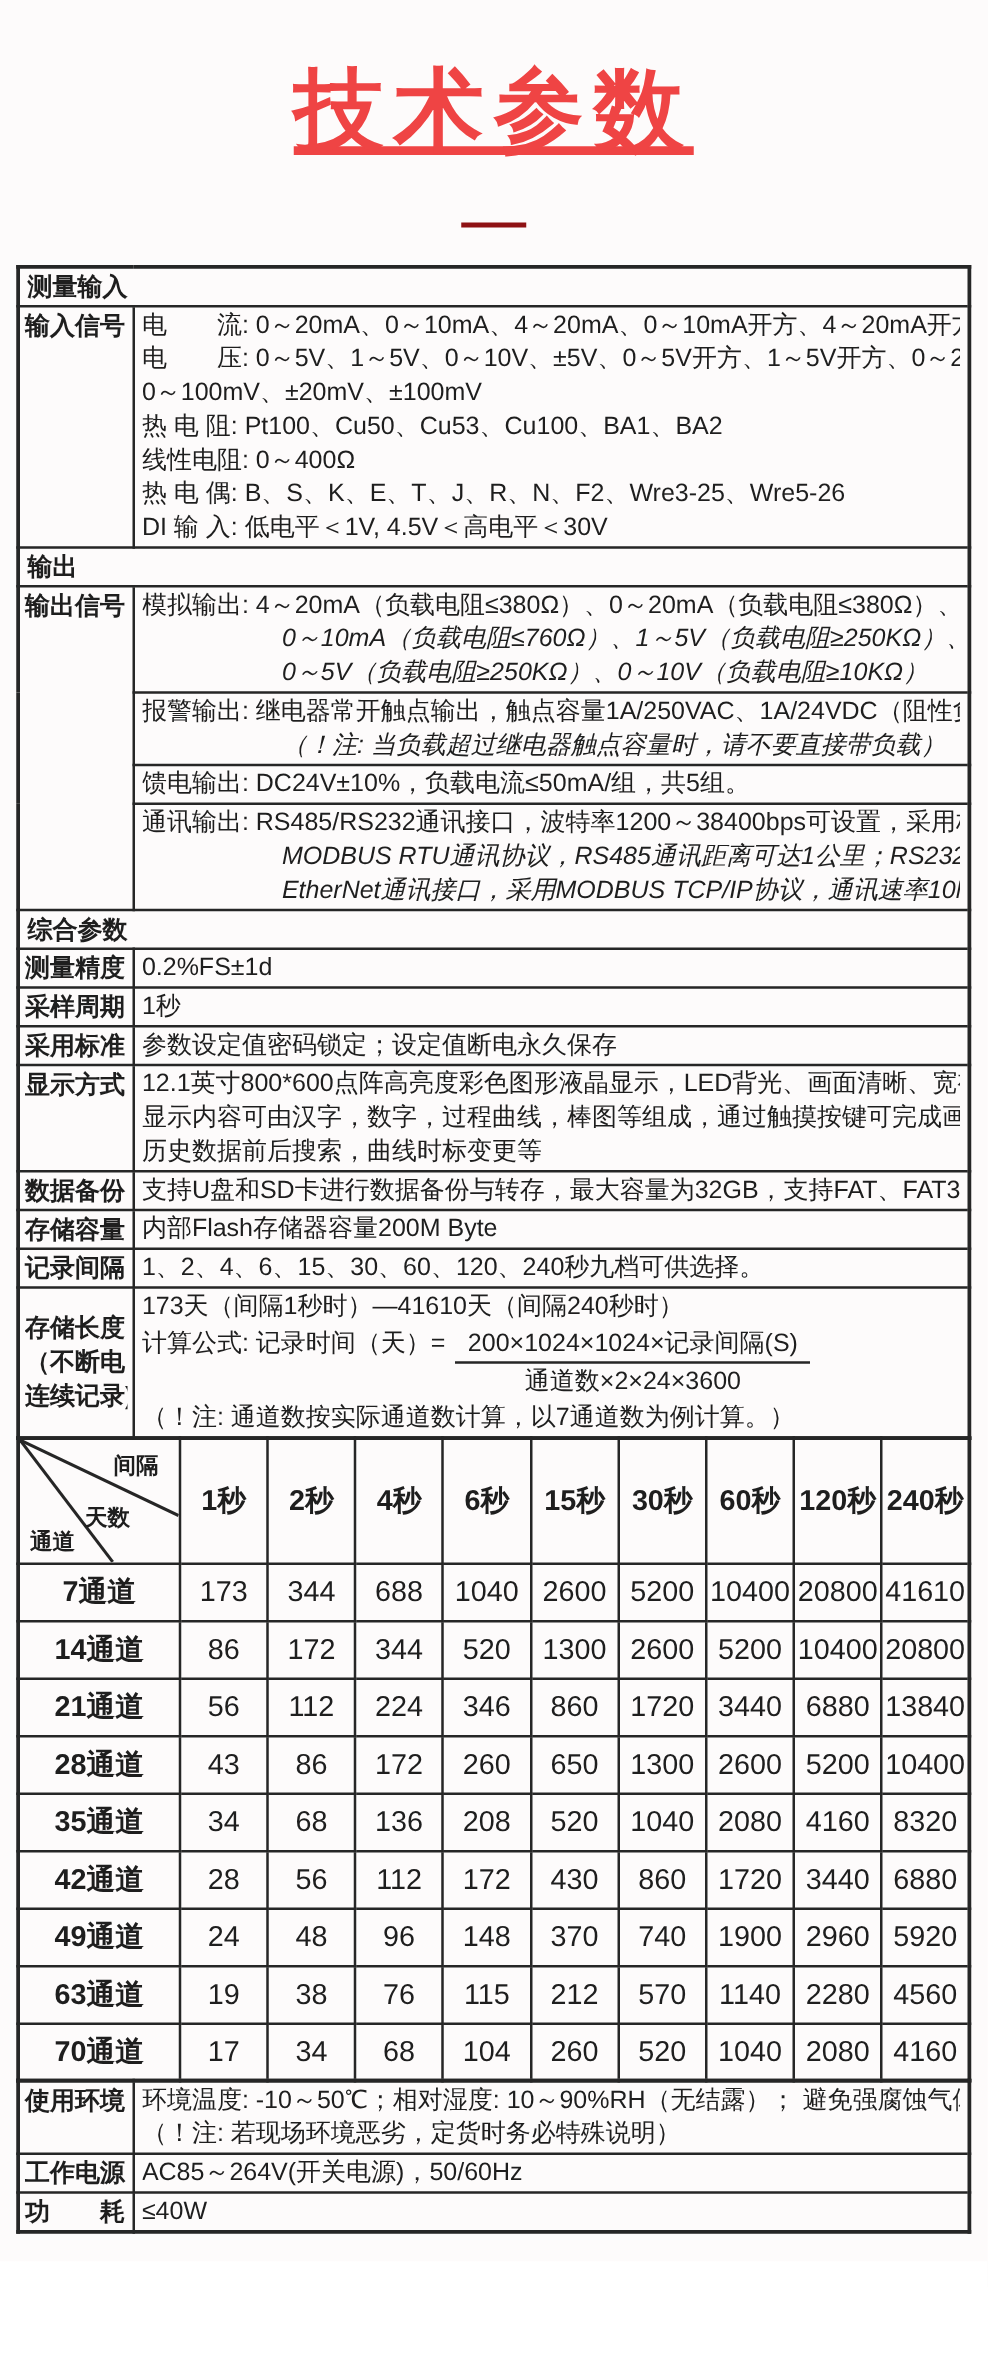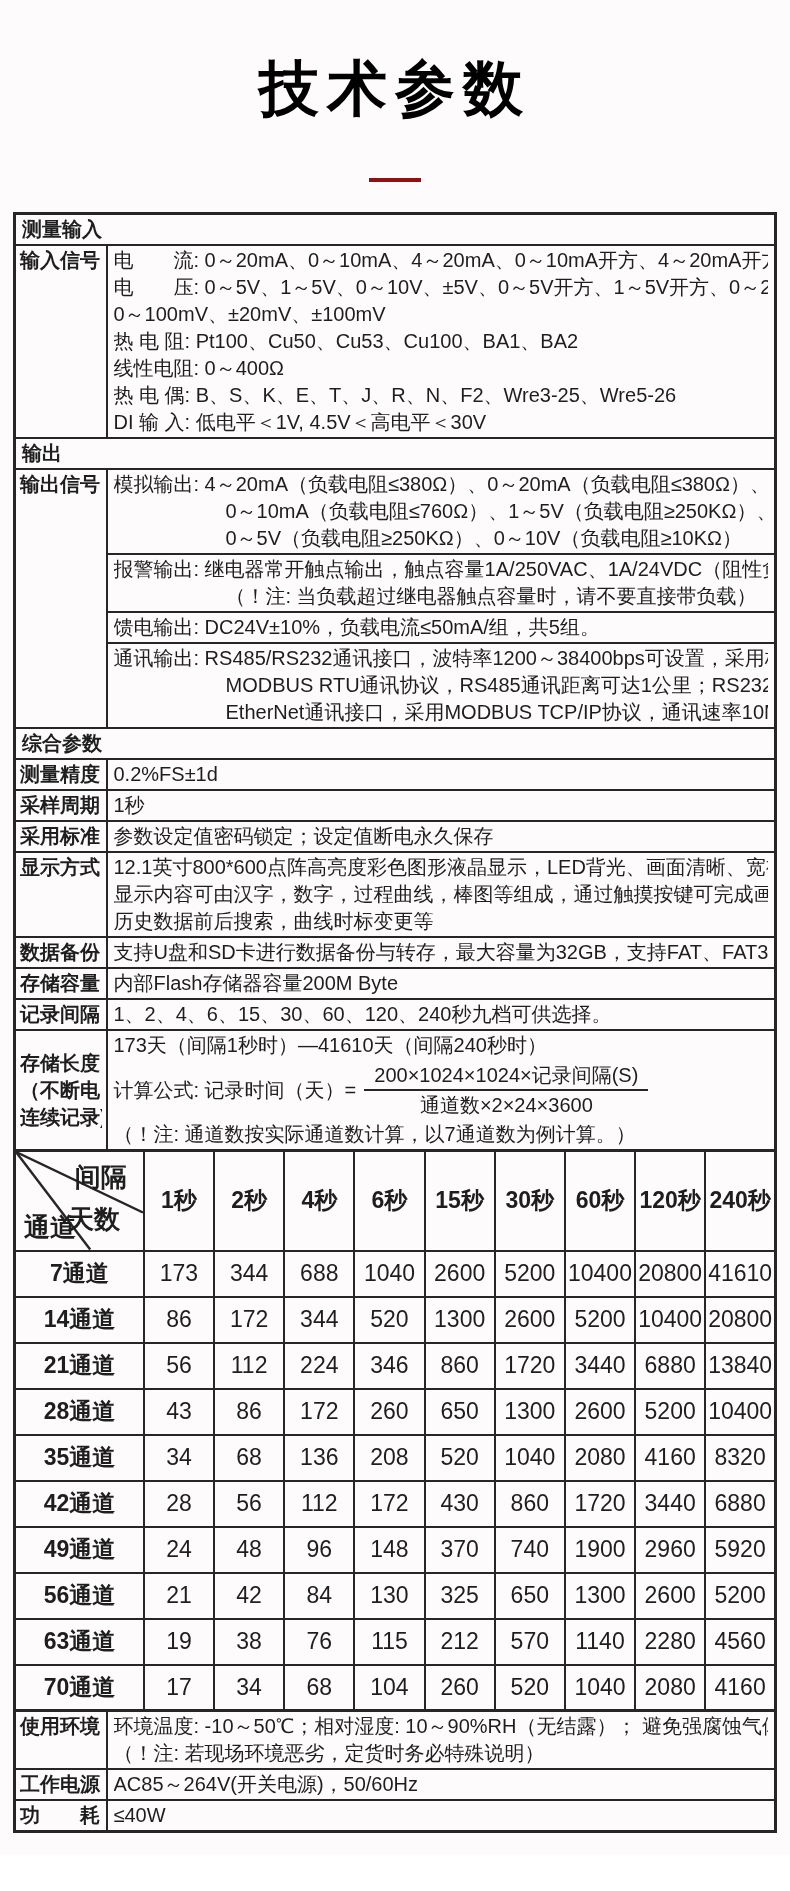--- a/index.html
+++ b/index.html
@@ -8,25 +8,26 @@
     width:790px;
     background:#fdfbfb;
     font-family:"Liberation Sans", sans-serif;
     color:#1e1e1e;
   }
   .page { width:790px; padding-bottom:22px; }
 
   
   .hero { text-align:center; padding-top:26px; }
   .hero-title {
-    font-size:60px;
+    font-size:72px;
     font-weight:bold;
-    color:#000000;
+    color:#ef4444;
     letter-spacing:8px;
     line-height:126px;
+    text-decoration:underline;
   }
   .red-underline {
     width:52px; height:4px;
     margin:26px auto 0;
   }
 
   
   .tables { margin:30px 13px 0; }
   table { width:100%; border-collapse:collapse; table-layout:fixed; }
   table.spec, table.chan, table.env {
@@ -41,37 +42,37 @@
   col.lblcol { width:92px; }
   td.lbl {
     font-weight:bold;
     padding:1px 4px;
     text-align:left;
     vertical-align:middle;
   }
   tr.sec td { font-weight:bold; height:31px; }
   tr.oneline td { height:31px; }
   .line { line-height:27px; white-space:nowrap; overflow:hidden; }
-  .ind { padding-left:112px; }
+  .ind { padding-left:112px;font-style:italic; }
   .lbl .line { line-height:27px; }
 
   
-  .formula-row { display:flex; align-items:center; line-height:27px; margin:3px 0; }
+  .formula-row { display:flex; line-height:27px; margin:3px 0; }
   .frac { display:inline-flex; flex-direction:column; text-align:center; margin-left:8px; }
   .frac .num { border-bottom:2px solid #262626; padding:0 10px 1px; line-height:26px; }
   .frac .den { padding-top:1px; line-height:26px; }
 
   
   table.chan { text-align:center; font-size:23px; }
   table.chan td { height:46px; }
   col.chcol0 { width:17%; }
   tr.chan-head td { height:100px; }
   td.corner { position:relative; padding:0; }
   td.corner svg { position:absolute; left:0; top:0; width:100%; height:100%; }
-  .c-lab { position:absolute; font-size:26px; font-weight:bold; }
+  .c-lab { position:absolute; font-size:18px; font-weight:bold; }
   .c-int  { top:8px; right:16px; }
   .c-days { top:50px; left:52px; }
   .c-chan { bottom:5px; left:8px; }
   td.ch-label { font-weight:bold; }
   tr.chan-head td { font-weight:bold; }
 </style>
 </head>
 <body>
 
 <div class="page">
@@ -322,32 +323,20 @@
             <td>48</td>
             <td>96</td>
             <td>148</td>
             <td>370</td>
             <td>740</td>
             <td>1900</td>
             <td>2960</td>
             <td>5920</td>
           </tr>
           <tr>
-            <td class="ch-label">56通道</td>
-            <td>21</td>
-            <td>42</td>
-            <td>84</td>
-            <td>130</td>
-            <td>325</td>
-            <td>650</td>
-            <td>1300</td>
-            <td>2600</td>
-            <td>5200</td>
-          </tr>
-          <tr>
             <td class="ch-label">63通道</td>
             <td>19</td>
             <td>38</td>
             <td>76</td>
             <td>115</td>
             <td>212</td>
             <td>570</td>
             <td>1140</td>
             <td>2280</td>
             <td>4560</td>

